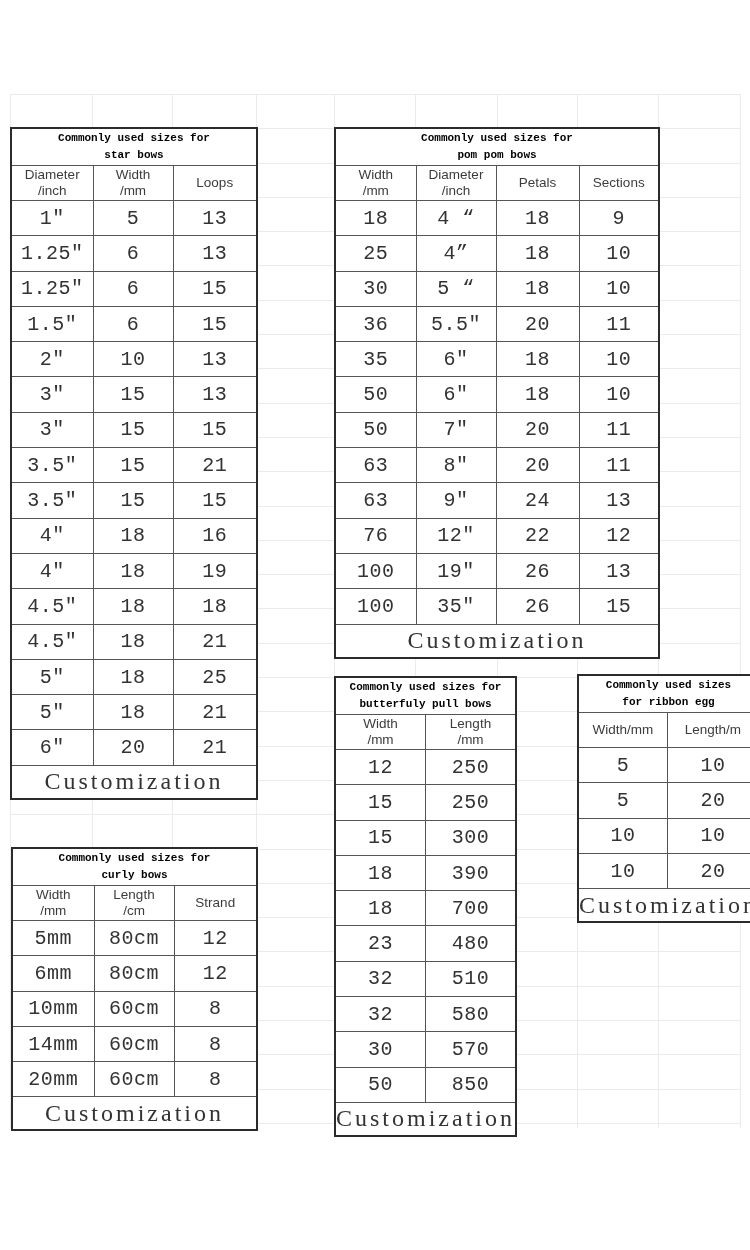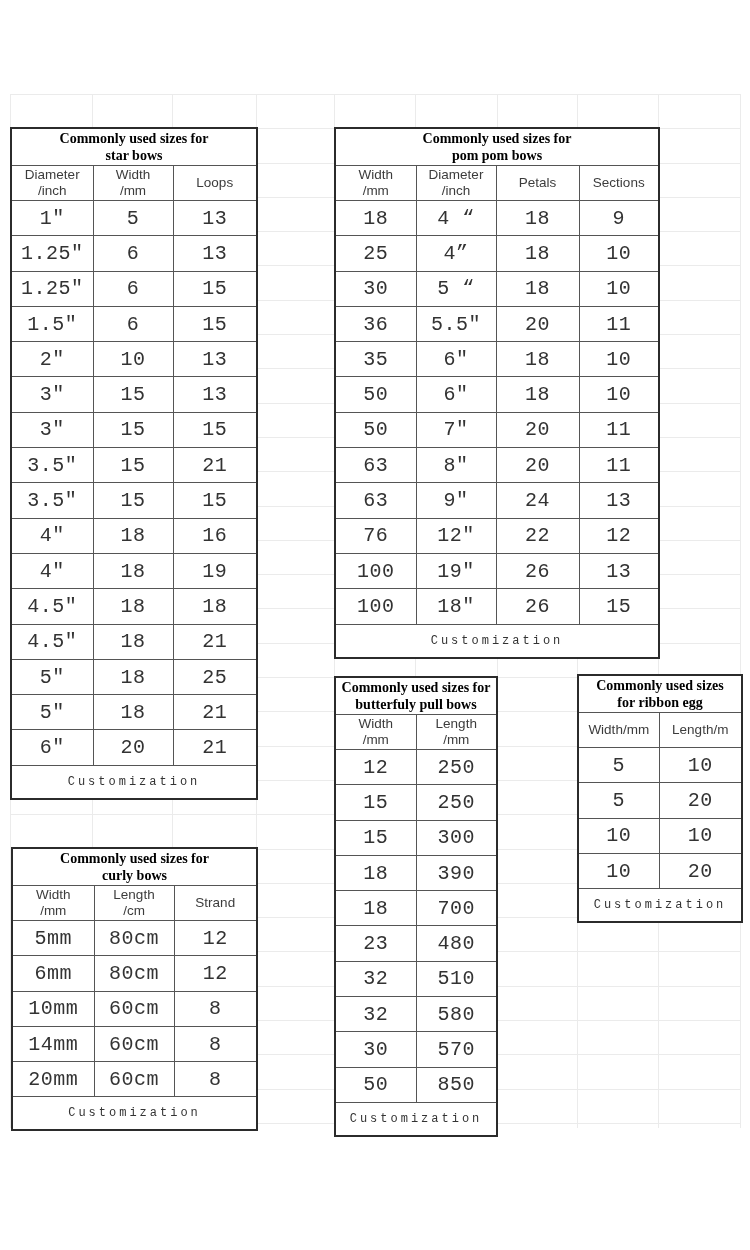--- a/index.html
+++ b/index.html
@@ -44,23 +44,23 @@
   }
   .table-box td, .table-box th {
     border: 1px solid #555555;
     padding: 0;
     text-align: center;
     vertical-align: middle;
     overflow: hidden;
   }
   .title-cell {
     height: 36px;
-    font-family: Liberation Serif, serif;
+    font-family: Liberation Mono, monospace;
     font-weight: bold;
-    font-size: 14px;
+    font-size: 11px;
     line-height: 17px;
     color: #000000;
     margin-top: 28px;
   }
   .header-cell {
     height: 34px;
     font-family: "Liberation Sans", sans-serif;
     font-weight: normal;
     font-size: 13.5px;
     line-height: 16px;
@@ -68,22 +68,22 @@
   }
   .data-cell {
     height: 34.3px;
     font-family: "Liberation Mono", "DejaVu Sans Mono", monospace;
     font-size: 20px;
     letter-spacing: 0.5px;
     color: #333333;
   }
   .footer-cell {
     height: 32px;
-    font-family: Liberation Mono, monospace;
-    font-size: 12px;
+    font-family: Liberation Serif, serif;
+    font-size: 24px;
     letter-spacing: 3px;
     color: #333333;
   }
 </style>
 </head>
 <body>
 
 <div class="page">
 
   <div class="grid-bg">
@@ -305,21 +305,21 @@
             <td class="data-cell">12</td>
           </tr>
           <tr>
             <td class="data-cell">100</td>
             <td class="data-cell">19″</td>
             <td class="data-cell">26</td>
             <td class="data-cell">13</td>
           </tr>
           <tr>
             <td class="data-cell">100</td>
-            <td class="data-cell">18″</td>
+            <td class="data-cell">35″</td>
             <td class="data-cell">26</td>
             <td class="data-cell">15</td>
           </tr>
           <tr>
             <td colspan="4" class="footer-cell">Customization</td>
           </tr>
         </tbody>
       </table>
     </div>
 

